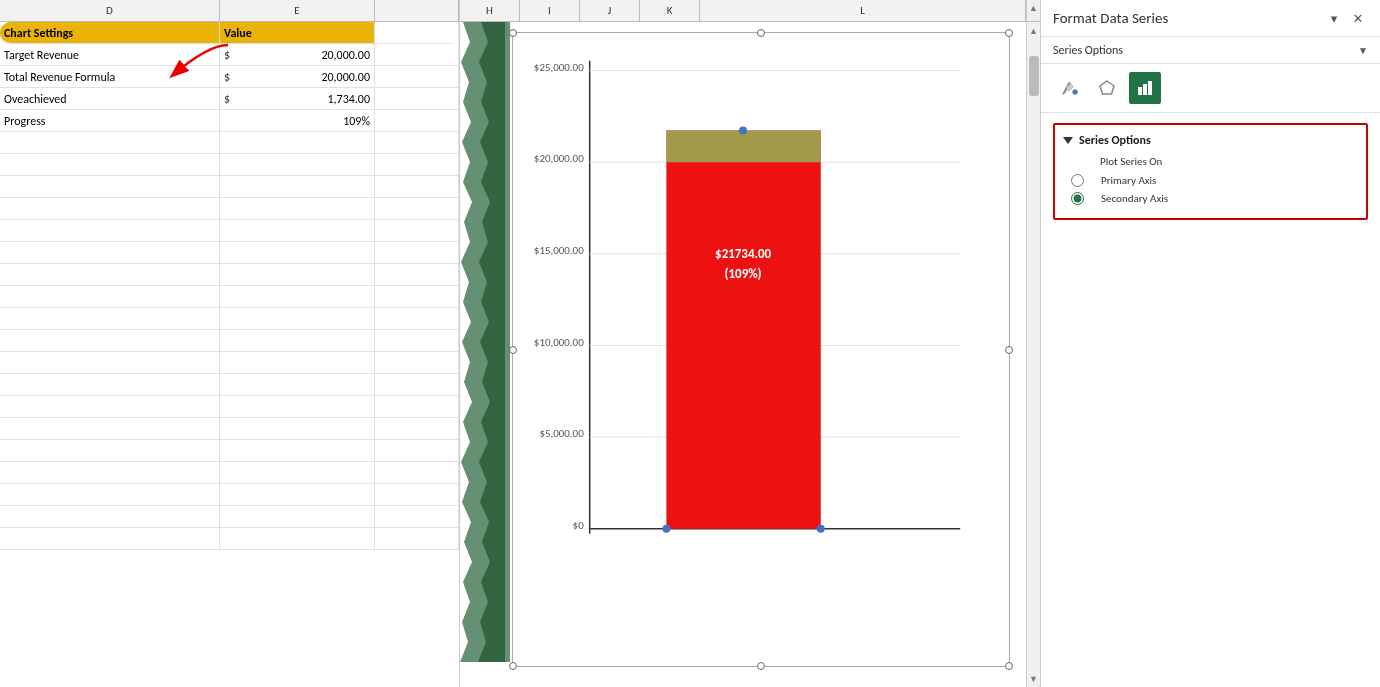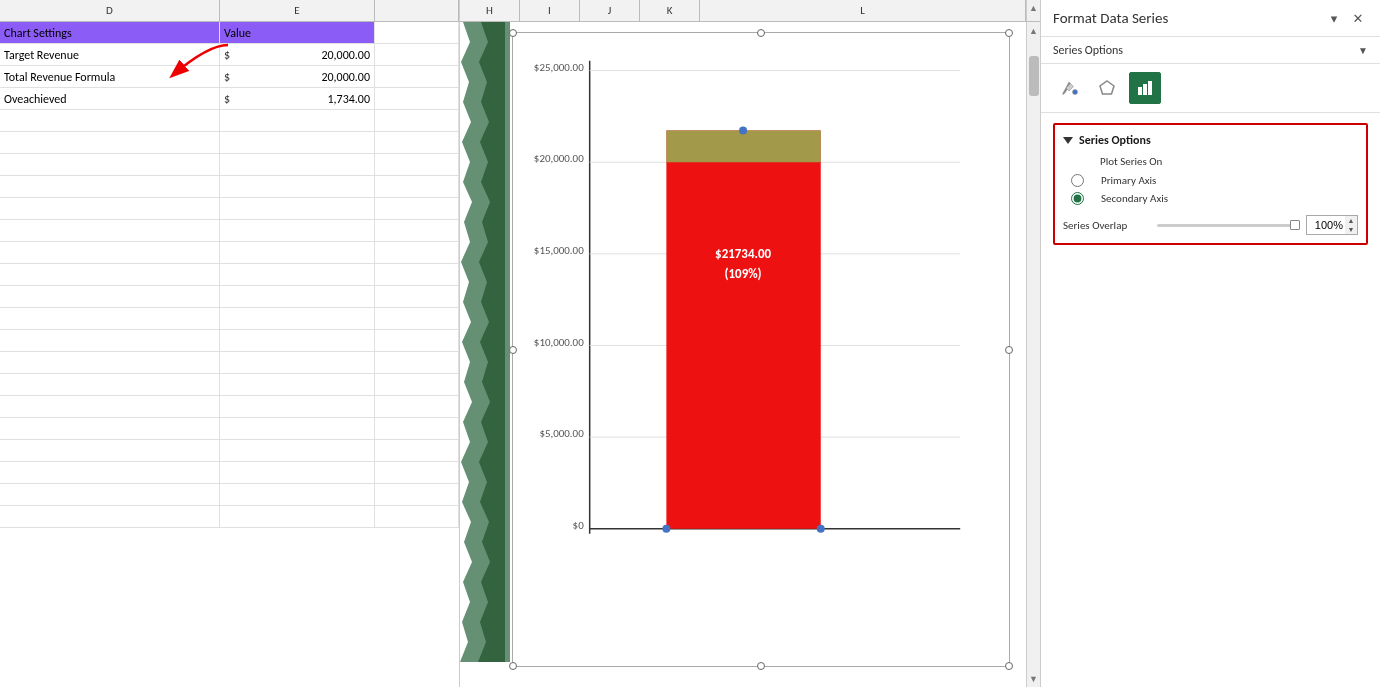--- a/index.html
+++ b/index.html
@@ -45,22 +45,23 @@
       flex: 1;
       overflow: hidden;
     }
 
     .row {
       display: flex;
       height: 22px;
       border-bottom: 1px solid #e0e0e0;
     }
     .row.header-row {
-      background: #8b5cf6;
-      font-weight: normal;
+      background: #eab308;
+      font-weight: bold;
+      border-radius: 11px;
     }
     .cell {
       border-right: 1px solid #e0e0e0;
       padding: 0 4px;
       display: flex;
       align-items: center;
       overflow: hidden;
       white-space: nowrap;
     }
     .cell-d { width: 220px; }
@@ -370,20 +371,30 @@
       <div class="cell cell-d">Oveachieved</div>
       <div class="cell cell-e">
         <div class="cell-e-inner">
           <span class="currency-sign">$</span>
           <span class="value-right">1,734.00</span>
         </div>
       </div>
       <div class="cell cell-rest"></div>
     </div>
 
+    <div class="row">
+      <div class="cell cell-d">Progress</div>
+      <div class="cell cell-e">
+        <div class="cell-e-inner">
+          <span class="currency-sign"></span>
+          <span class="value-right">109%</span>
+        </div>
+      </div>
+      <div class="cell cell-rest"></div>
+    </div>
 
 
     <div class="row">
         <div class="cell cell-d"></div>
         <div class="cell cell-e"></div>
         <div class="cell cell-rest"></div>
       </div>
     <div class="row">
         <div class="cell cell-d"></div>
         <div class="cell cell-e"></div>
@@ -611,33 +622,20 @@
     <div class="radio-row">
       <input type="radio" name="axis" id="primaryAxis" style="">
       <label for="primaryAxis" class="radio-label">Primary Axis</label>
     </div>
 
     <div class="radio-row">
       <input type="radio" name="axis" id="secondaryAxis" checked="" style="">
       <label for="secondaryAxis" class="radio-label">Secondary Axis</label>
     </div>
 
-    <div class="slider-row">
-      <span class="slider-label">Series Overlap</span>
-      <div class="slider-track">
-        <div class="slider-thumb"></div>
-      </div>
-      <div class="spinner-wrapper">
-        <input type="text" class="spinner-input" value="100%" readonly="" style="width: 52px; height: 20px; border: 1px solid rgb(170, 170, 170); font-size: 11px; text-align: right; padding-right: 14px;">
-        <div class="spinner-arrows">
-          <button class="spinner-up">▲</button>
-          <button class="spinner-down">▼</button>
-        </div>
-      </div>
-    </div>
 
   </div>
 </div>
 
 <style>
   body { position: relative; }
   .red-arrow-overlay {
     position: fixed;
     top: 40px;
     left: 148px;

